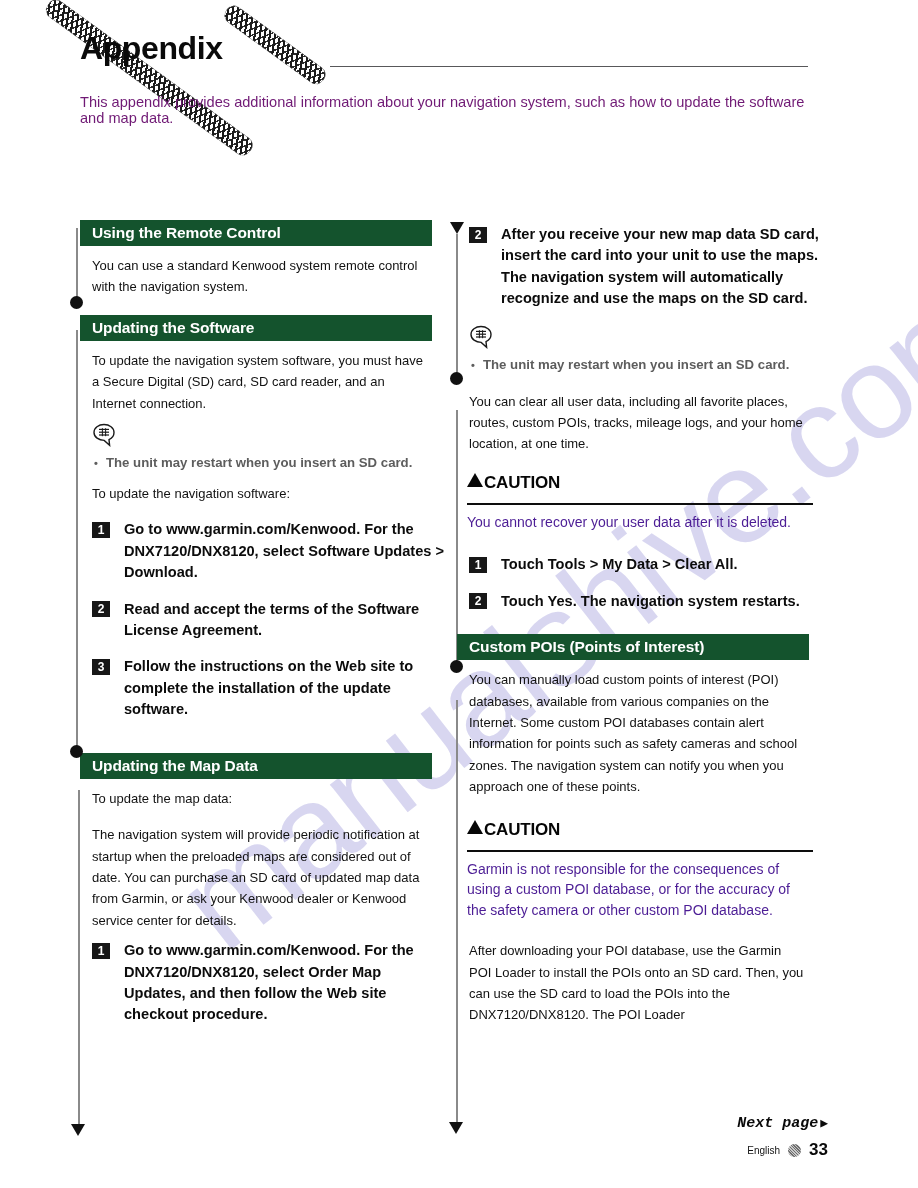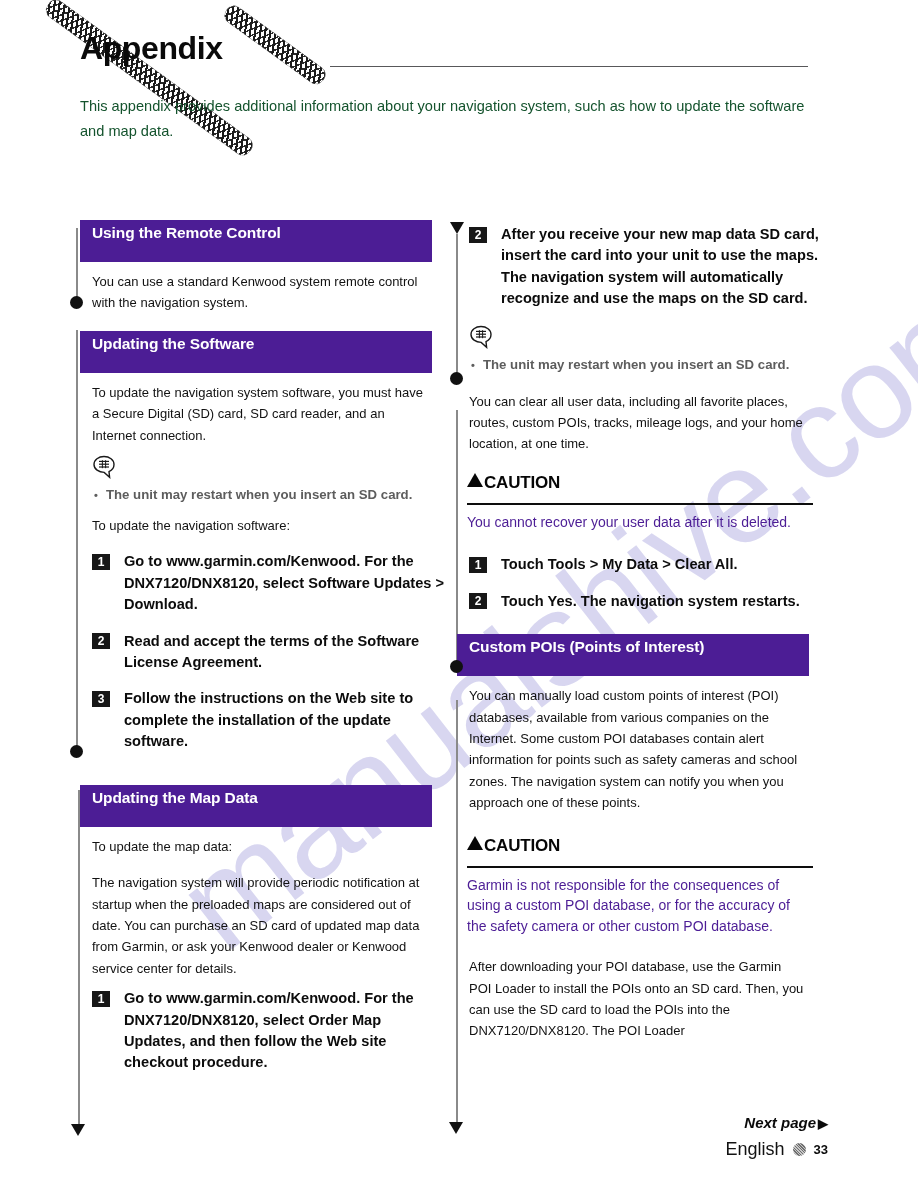--- a/index.html
+++ b/index.html
@@ -70,22 +70,22 @@
     height: 1px;
     background: #58585a;
     z-index: 21;
   }
   .hdr-intro {
     position: absolute;
     left: 80px;
     top: 94px;
     width: 725px;
     font-size: 14.6px;
-    line-height: 25px;
-    color: #14532d;
+    line-height: 16px;
+    color: #701a75;
     z-index: 22;
   }
   
   .braid {
     position: absolute;
     z-index: 21;
     background-image:
       repeating-linear-gradient(62deg,
         #1b1b1b 0px, #1b1b1b 2.1px,
         rgba(255,255,255,0) 2.1px, rgba(255,255,255,0) 5.0px),
@@ -153,26 +153,26 @@
   .rr-a-tri { left: 450px; top: 222px; }
   .rr-a { left: 456px; top: 234px; height: 140px; }
   .rr-a-dot { left: 450px; top: 372px; }
   .rr-b { left: 456px; top: 410px; height: 255px; }
   .rr-b-dot { left: 450px; top: 660px; }
   .rr-c { left: 456px; top: 700px; height: 425px; }
   .rr-c-tri { left: 449px; top: 1122px; }
 
   
   .sec-bar {
-    background: #4c1d95;
+    background: #14532d;
     color: #ffffff;
     font-size: 15.5px;
     font-weight: bold;
     letter-spacing: -0.1px;
-    padding: 4px 0 21px 12px;
+    padding: 4px 0 5px 12px;
     height: 17px;
     line-height: 17px;
     margin-bottom: 9px;
   }
 
   
   .body-p {
     font-size: 13px;
     line-height: 21.4px;
     color: #121212;
@@ -263,41 +263,42 @@
     bottom: 28px;
     text-align: right;
     z-index: 20;
   }
   .next-page {
     font-size: 15px;
     font-weight: bold;
     font-style: italic;
     color: #0a0a0a;
     margin-bottom: 8px;
+    font-family: Liberation Mono, monospace;
   }
   .next-page .tri {
     font-style: normal;
     font-size: 13px;
     padding-left: 2px;
   }
   .pagerow {
     display: flex;
     align-items: center;
     justify-content: flex-end;
     gap: 8px;
   }
-  .lang { font-size: 18px; color: #121212; }
+  .lang { font-size: 10px; color: #121212; }
   .page-dot {
     width: 13px; height: 13px;
     border-radius: 50%;
     background:
       repeating-linear-gradient(45deg, #6e6e6e 0 1px, #c8c8c8 1px 2px),
       #9a9a9a;
   }
-  .pageno { font-size: 13px; font-weight: bold; color: #0a0a0a; }
+  .pageno { font-size: 17px; font-weight: bold; color: #0a0a0a; }
 </style>
 </head>
 <body>
 
 <div id="page">
 
   <div class="watermark">
     <div class="wm-text wm-a">manualshive.com</div>
   </div>
 

